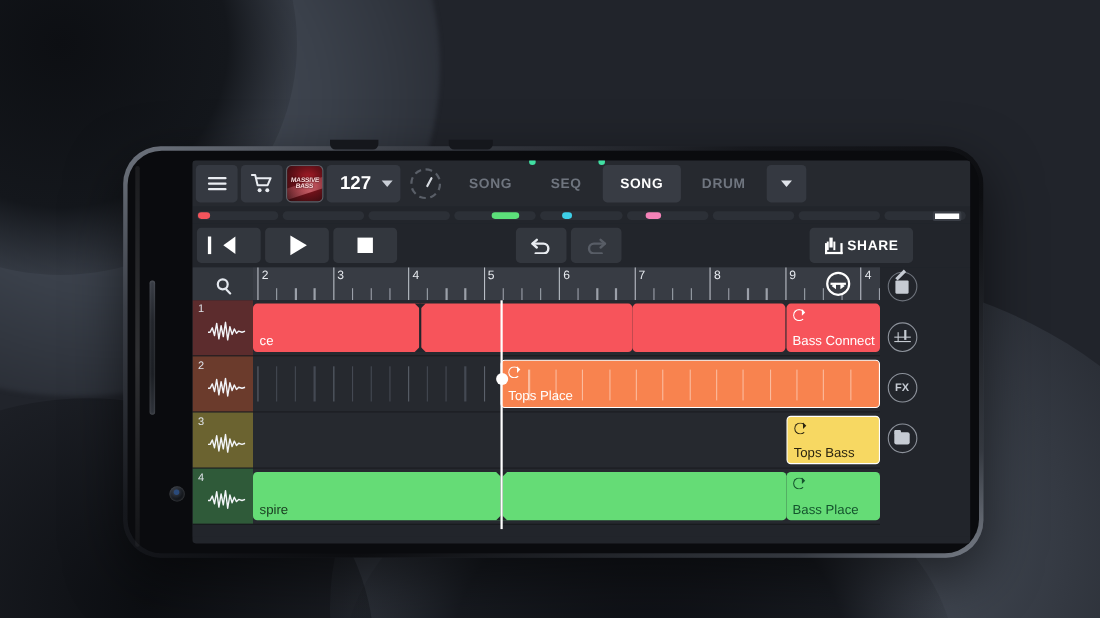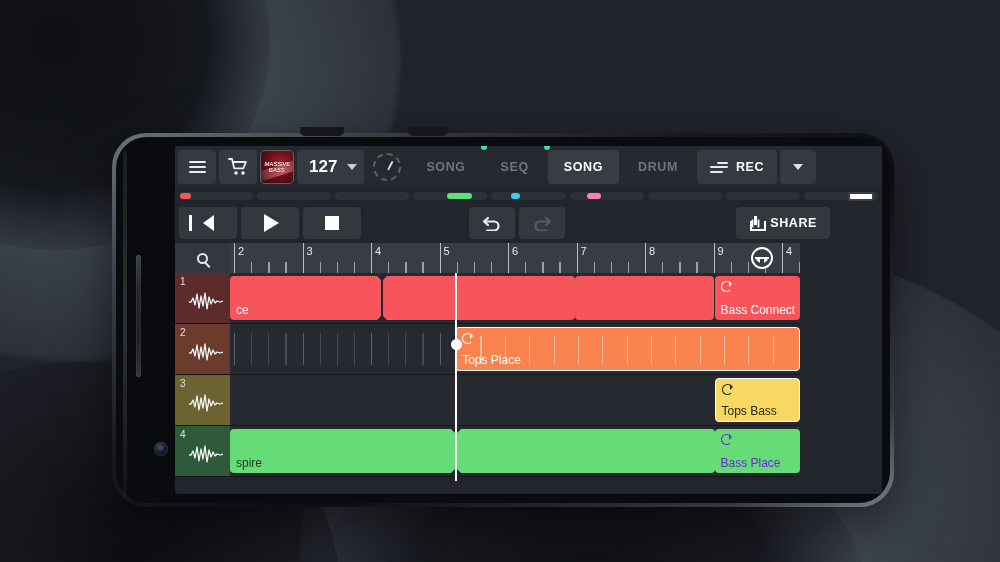--- a/index.html
+++ b/index.html
@@ -407,28 +407,20 @@
             <span>SEQ</span>
             <span class="mode-dot"></span>
           </div>
           <div class="mode-tab active">
             <span>SONG</span>
           </div>
           <div class="mode-tab">
             <span>DRUM</span>
           </div>
 
-          <div class="rec-btn">
-            <span class="slider-icon">
-                <i></i>
-                <i></i>
-                <i></i>
-              </span>
-            <span>REC</span>
-          </div>
           <div class="caret-btn">
             <span class="chev"></span>
           </div>
         </div>
 
         <div class="paramstrip">
           <div class="ptrack">
             <span class="pdot" style="left:1%;background:#f4545c;"></span>
           </div>
           <div class="ptrack"></div>
@@ -637,29 +629,48 @@
                     <div class="track-num">4</div>
                     <svg class="wave-ico" viewBox="0 0 34 18">
                       <path d="M0 10 L2 10 L4 6 L6 13 L8 2 L10 16 L12 4 L14 14 L16 1 L18 17 L20 5 L22 12 L24 7 L26 11 L28 9 L31 10 L34 9" fill="none" stroke="#f2f4f8" stroke-width="1.3" stroke-linejoin="round"></path>
                     </svg>
                   </div>
                   <div class="lane">
                     <div class="clip" style="left: 0%; width: 85%; background: rgb(101, 220, 118); color: rgb(24, 57, 31);">
                       <span class="cliplabel">spire</span>
                     </div>
                     <div class="clipsep" style="left: 39.5%;"></div>
-                    <div class="clip" style="left: 85%; width: 15%; background: rgb(101, 220, 118); color: #6d28d9;">
+                    <div class="clip" style="left: 85%; width: 15%; background: rgb(101, 220, 118); color: #14532d;">
                       <span class="loopico"></span>
                       <span class="cliplabel">Bass Place</span>
                     </div>
                   </div>
                 </div>
                 <div class="playhead" style="left: 55px; margin-left: 225.15px; height: 208px;"></div>
                 <div class="playhead-dot" style="left: 275.65px; top: 66px;"></div>
               </div>
           </div>
 
+          <div class="right-rail">
+            <div class="rail-btn first">
+              <span class="pencil-sq"></span>
+            </div>
+            <div class="rail-btn">
+              <span class="mixer-ico">
+                <i class="l1"></i>
+                  <i class="l2"></i>
+                  <i class="k1"></i>
+                  <i class="k2"></i>
+              </span>
+            </div>
+            <div class="rail-btn">
+              <span>FX</span>
+            </div>
+            <div class="rail-btn">
+              <span class="folder-ico"></span>
+            </div>
+          </div>
         </div>
 
       </div>
     </div>
   </div>
 </div>
 
 </body></html>

